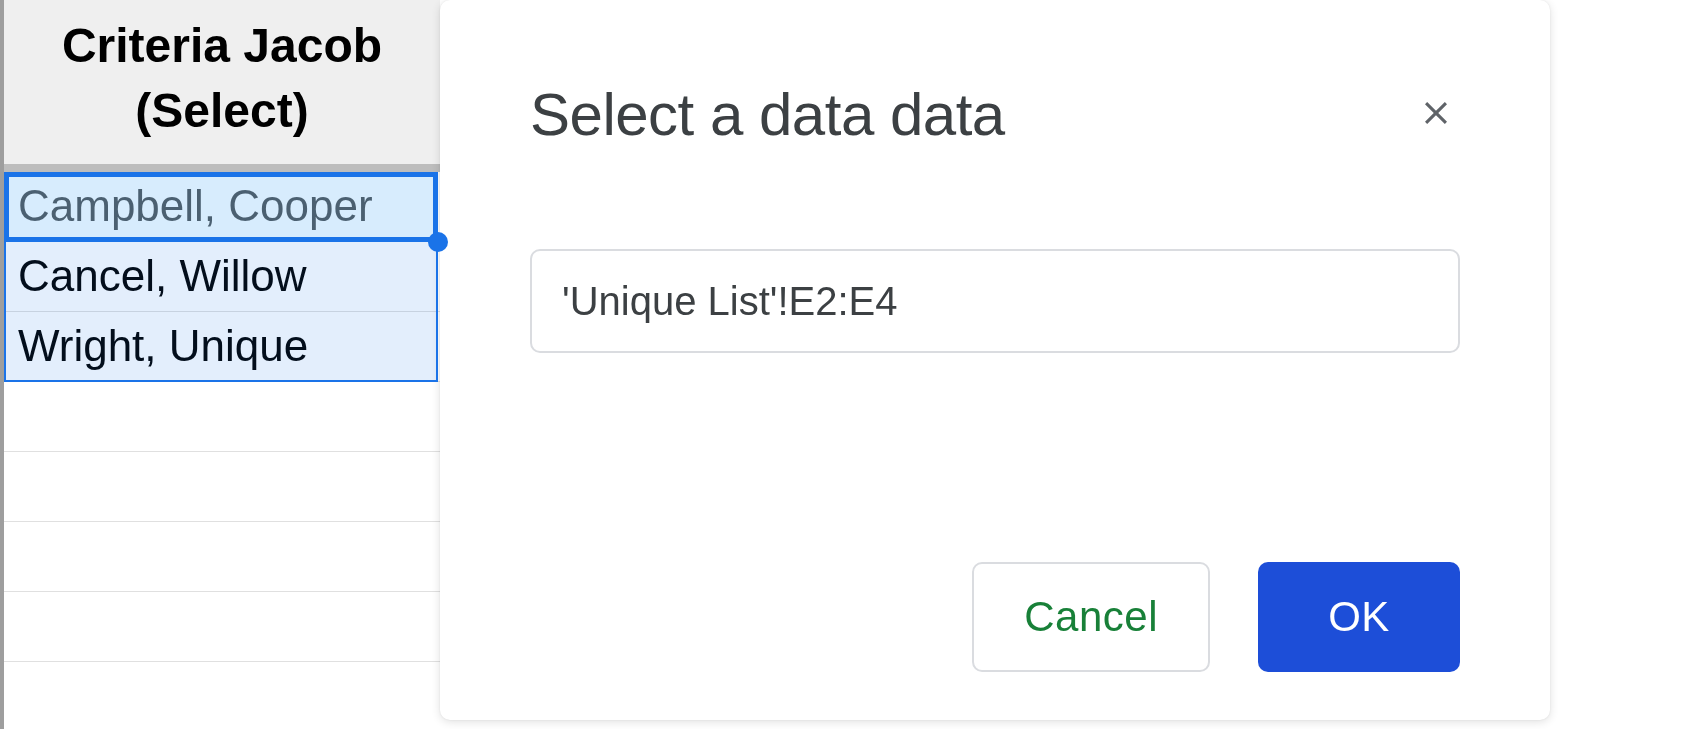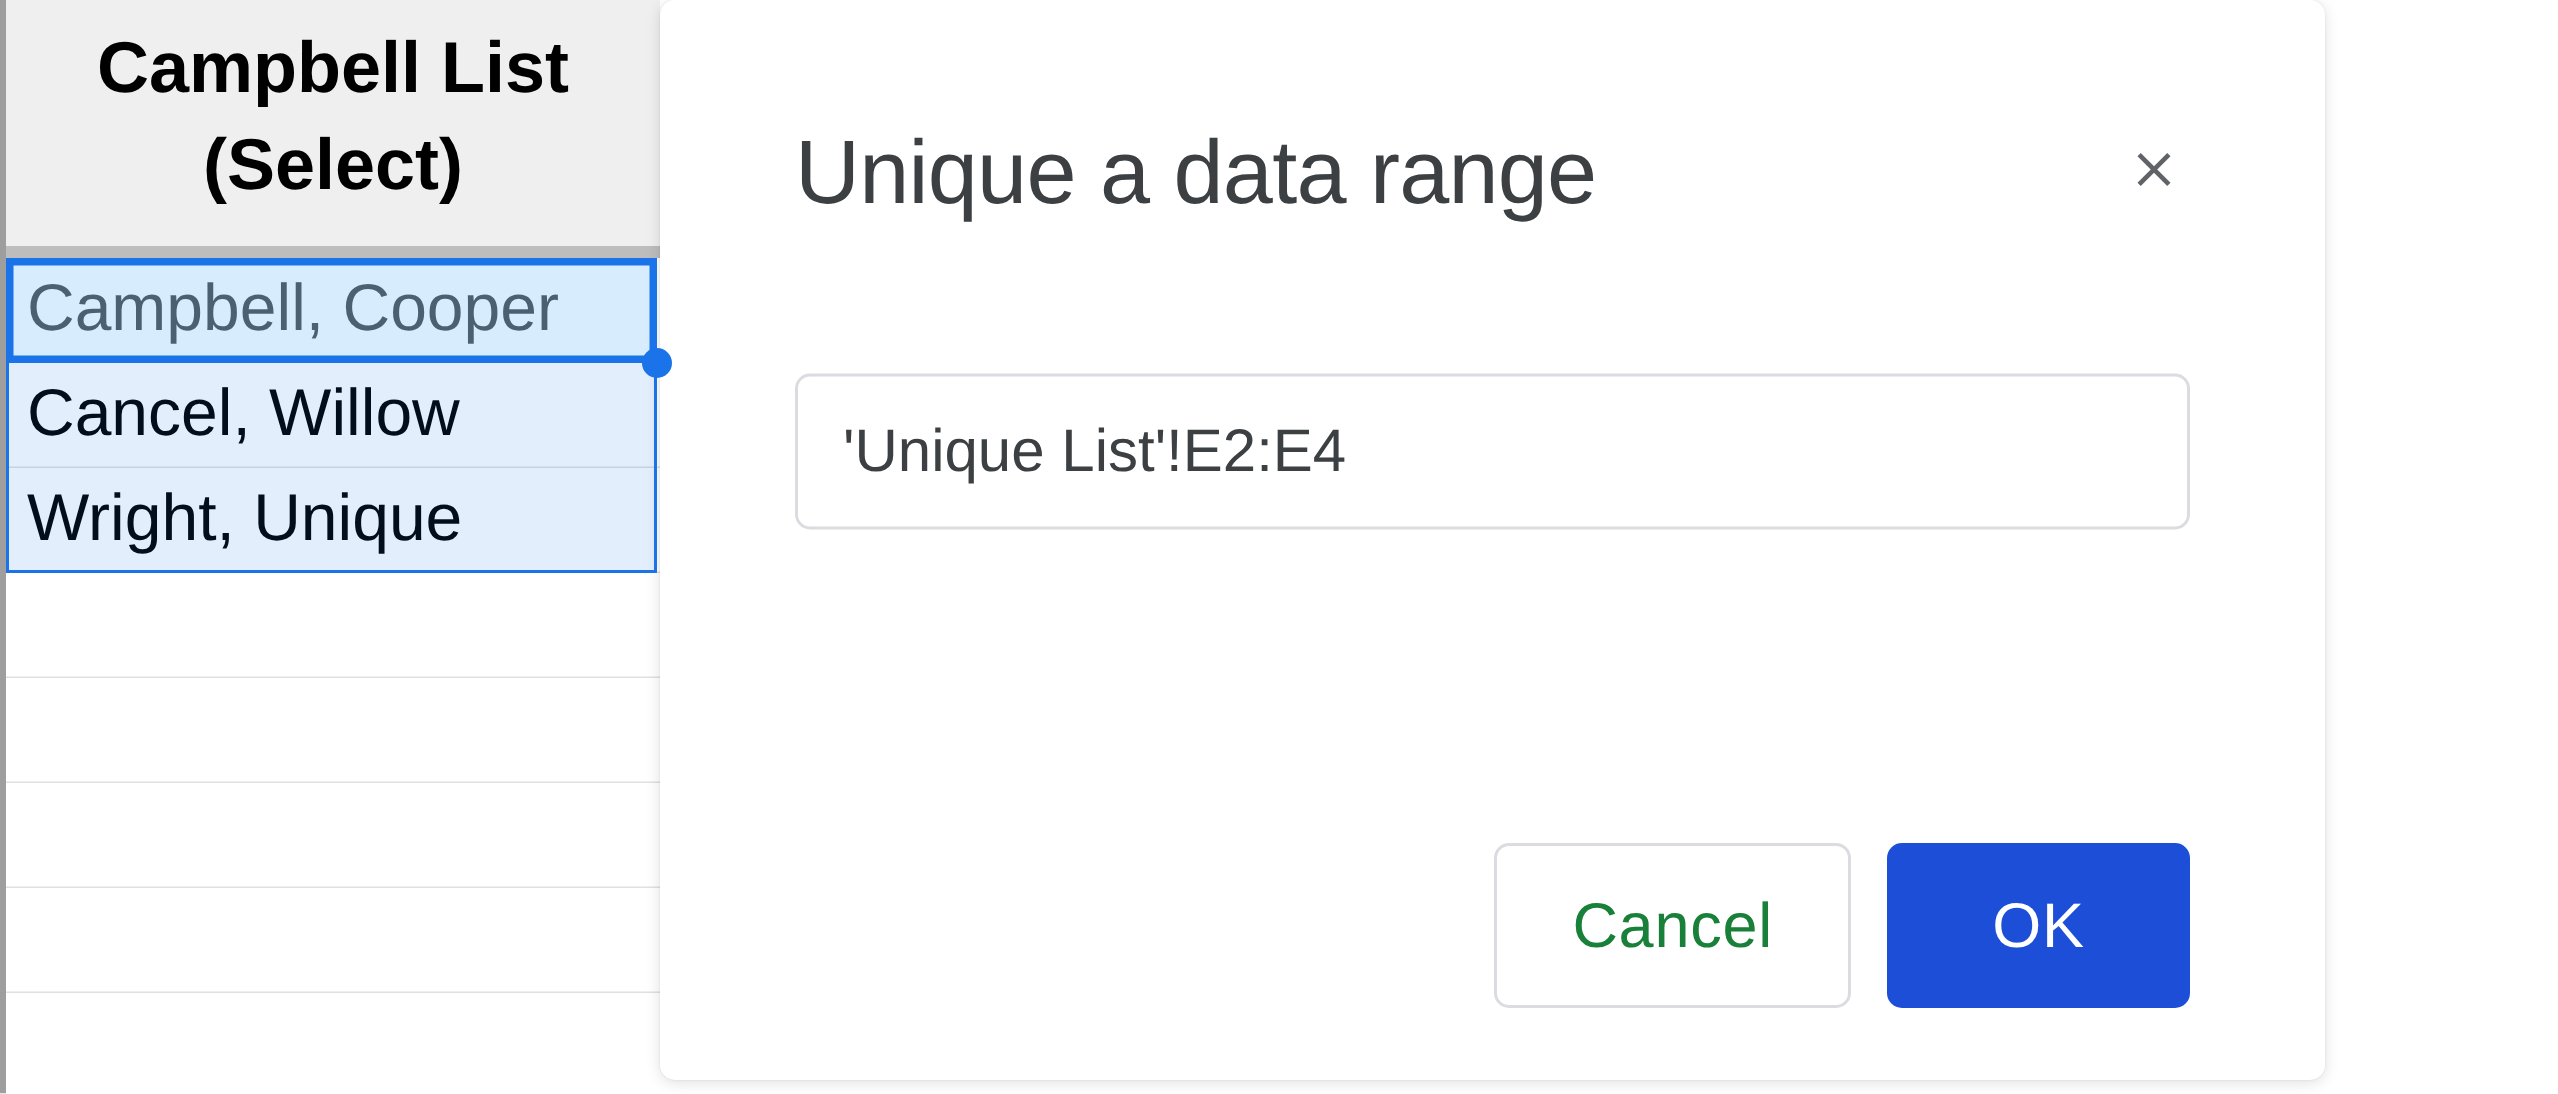--- a/index.html
+++ b/index.html
@@ -141,21 +141,21 @@
       font-size: 40px;
       font-family: Arial, Helvetica, sans-serif;
       color: #3c4043;
       outline: none;
     }
     .dialog-footer {
       position: absolute;
       bottom: 48px;
       right: 90px;
       display: flex;
-      gap: 24px;
+      gap: 48px;
     }
     .btn {
       height: 110px;
       padding: 0 50px;
       font-size: 42px;
       font-family: 'Google Sans', 'Segoe UI', Arial, sans-serif;
       font-weight: 500;
       border-radius: 10px;
       cursor: pointer;
       display: flex;
@@ -174,21 +174,21 @@
       border: none;
       color: #ffffff;
       min-width: 202px;
     }
   </style>
 </head>
 <body>
 
 <div class="spreadsheet-area">
   <div class="header-cell">
-    <span>Campbell List</span><br>
+    <span>Criteria Jacob</span><br>
     <span>(Select)</span>
   </div>
   <div class="cells-container">
     <div class="selection-fill"></div>
     <div class="data-cell">
       <span>Campbell, Cooper</span>
     </div>
     <div class="data-cell">
       <span>Cancel, Willow</span>
     </div>
@@ -202,21 +202,21 @@
     <div class="empty-cell"></div>
     <div class="empty-cell"></div>
     <div class="empty-cell"></div>
     <div class="empty-cell"></div>
 
   </div>
 </div>
 
 <div class="dialog">
   <div class="dialog-header">
-    <div class="dialog-title">Unique a data range</div>
+    <div class="dialog-title">Select a data data</div>
     <button class="close-btn">
       <span>
         <svg viewBox="0 0 24 24" fill="none" stroke="currentColor" stroke-width="2.2">
           <line x1="5" y1="5" x2="19" y2="19"></line>
           <line x1="19" y1="5" x2="5" y2="19"></line>
         </svg>
       </span>
     </button>
   </div>
   <input type="text" class="range-input" value="'Unique List'!E2:E4" style="">

